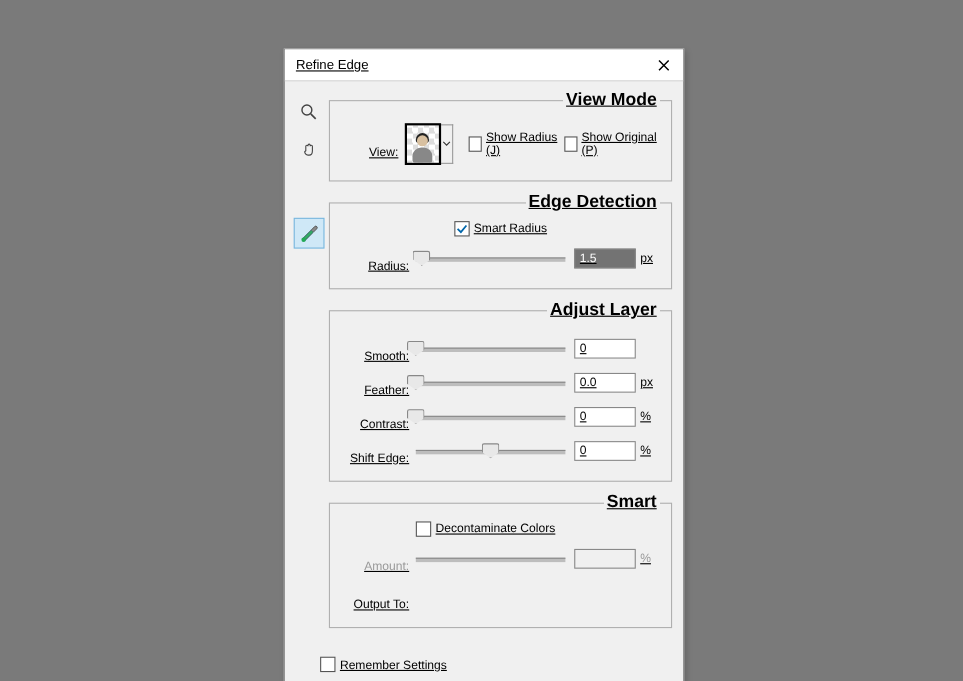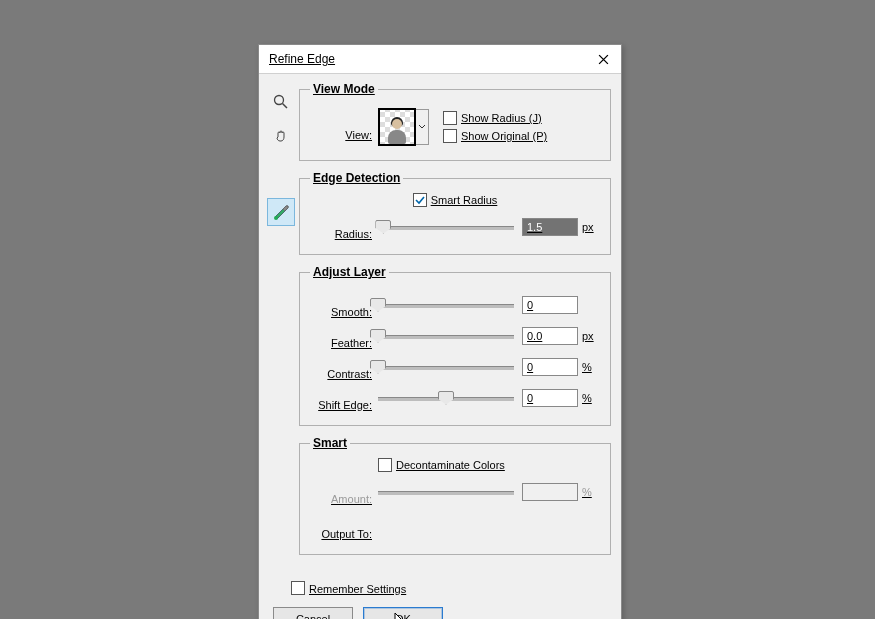--- a/index.html
+++ b/index.html
@@ -61,24 +61,25 @@
       border: 1px solid #7bb7dd;
     }
     .content { flex: 1; }
     fieldset {
       border: 1px solid #b0b0b0;
       margin: 0 0 10px 0;
       padding: 8px 10px 10px 10px;
       position: relative;
     }
     legend {
-      font-size: 12px;
+      font-size: 16px;
       font-weight: bold;
       color: #000;
       padding: 0 3px;
+      text-align: right;
     }
     .row {
       display: flex;
       align-items: center;
       margin: 4px 0;
     }
     .lbl {
       width: 62px;
       text-align: right;
       padding-right: 6px;
@@ -227,21 +228,21 @@
     }
     .btn.primary {
       border: 1px solid #2a7bd0;
       box-shadow: inset 0 0 0 1px rgba(42,123,208,.3);
     }
     .cursor {
       position: absolute;
       pointer-events: none;
     }
     .cb-label { font-size: 11px; cursor: default; }
-    .view-checks { display: flex; flex-direction: column; gap: 4px; margin-left: 14px; }
+    .view-checks { display: flex; flex-direction: row; gap: 4px; margin-left: 14px; }
     .center-cb { display:flex; justify-content:center; margin-bottom: 6px; }
   </style>
 </head>
 <body>
 
 <div class="dialog">
   <div class="titlebar">
     <span class="title">Refine Edge</span>
     <div class="close-btn">
       <svg viewBox="0 0 10 10">

